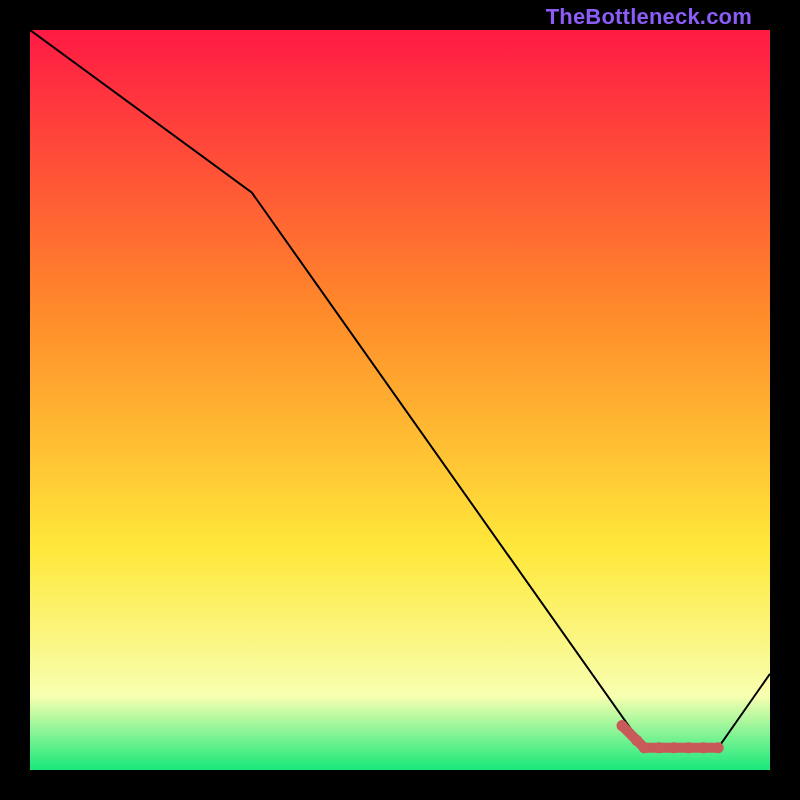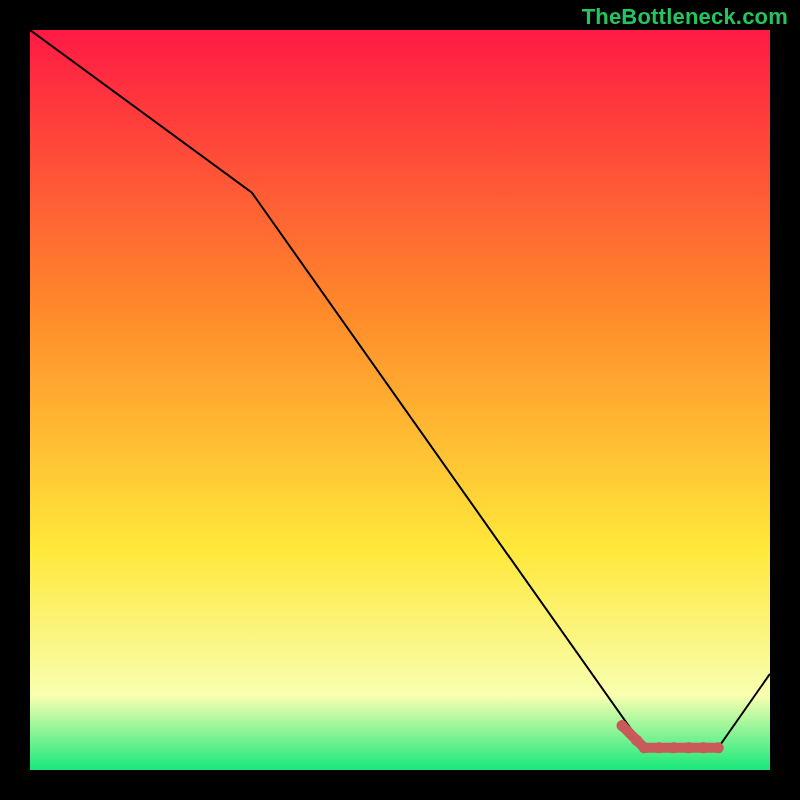--- a/index.html
+++ b/index.html
@@ -33,25 +33,25 @@
   svg.overlay {
     position: absolute;
     left: 0;
     top: 0;
     width: 740px;
     height: 740px;
   }
   .watermark {
     position: absolute;
     top: 4px;
-    right: 12px;
+    right: 48px;
     font-family: Arial, Helvetica, sans-serif;
     font-size: 22px;
     font-weight: 600;
-    color: #22c55e;
+    color: #8b5cf6;
     letter-spacing: 0.2px;
   }
 </style>
 </head>
 <body>
 
 <div class="chart-container">
 
   <div class="watermark">TheBottleneck.com</div>
 

